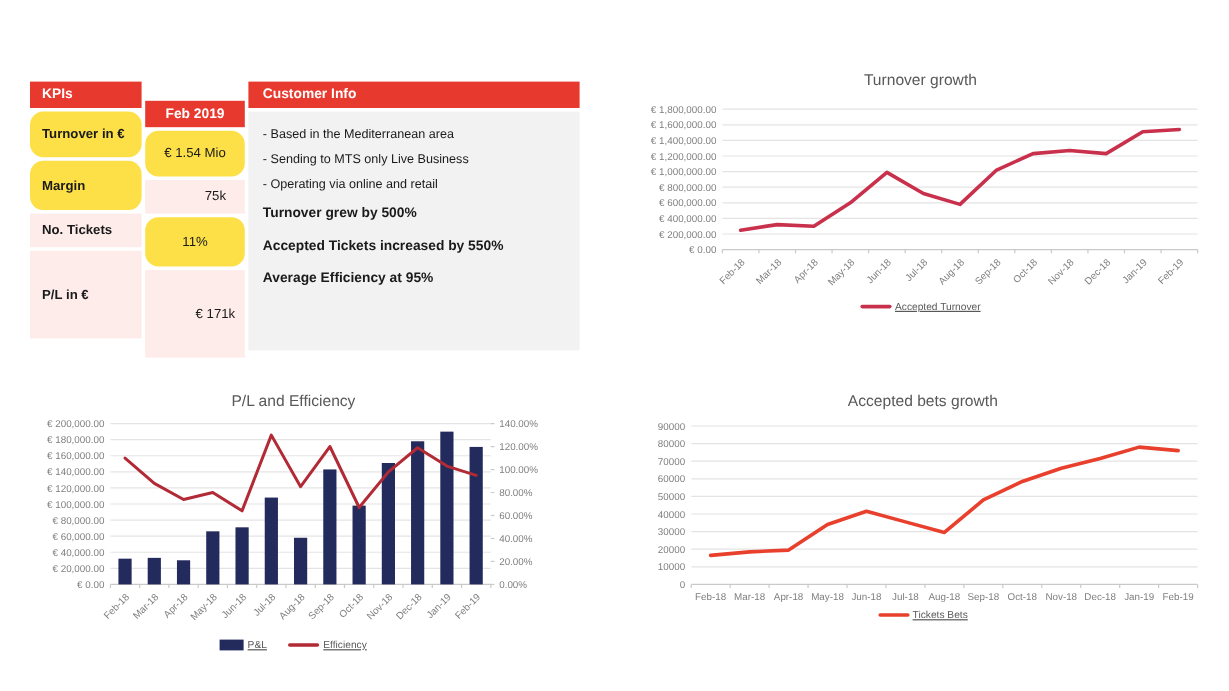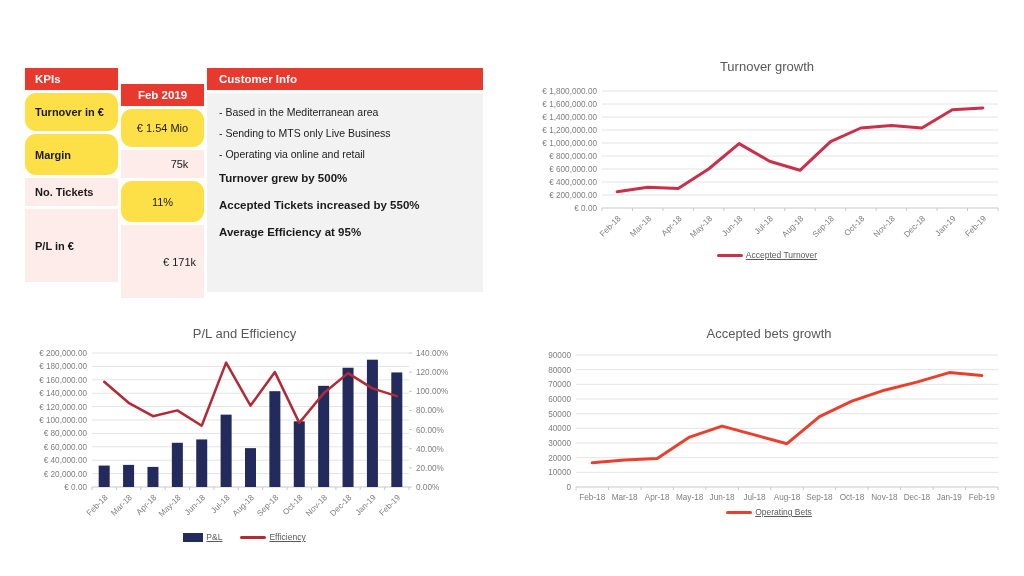--- a/index.html
+++ b/index.html
@@ -276,18 +276,18 @@
         <text x="323.9230769230769" y="155" text-anchor="middle" class="tick">Oct-18</text>
         <text x="356.38461538461536" y="155" text-anchor="middle" class="tick">Nov-18</text>
         <text x="388.8461538461538" y="155" text-anchor="middle" class="tick">Dec-18</text>
         <text x="421.30769230769226" y="155" text-anchor="middle" class="tick">Jan-19</text>
         <text x="453.7692307692308" y="155" text-anchor="middle" class="tick">Feb-19</text>
         <polyline points="64.2,117.8 96.7,114.9 129.2,113.4 161.6,92.1 194.1,81.1 226.5,89.9 259.0,98.7 291.5,71.6 323.9,56.2 356.4,45.2 388.8,37.1 421.3,27.6 453.8,30.5" fill="none" stroke="#e8402c" stroke-width="3" stroke-linejoin="round" stroke-linecap="round"></polyline>
       </svg>
     <div class="legend" id="legend-2">
         <div class="legend-item">
           <span class="sw-line" style="background: rgb(232, 64, 44);"></span>
-          <span>Operating Bets</span>
+          <span>Tickets Bets</span>
         </div>
       </div>
   </div>
 
 </div>
 
 </body></html>

